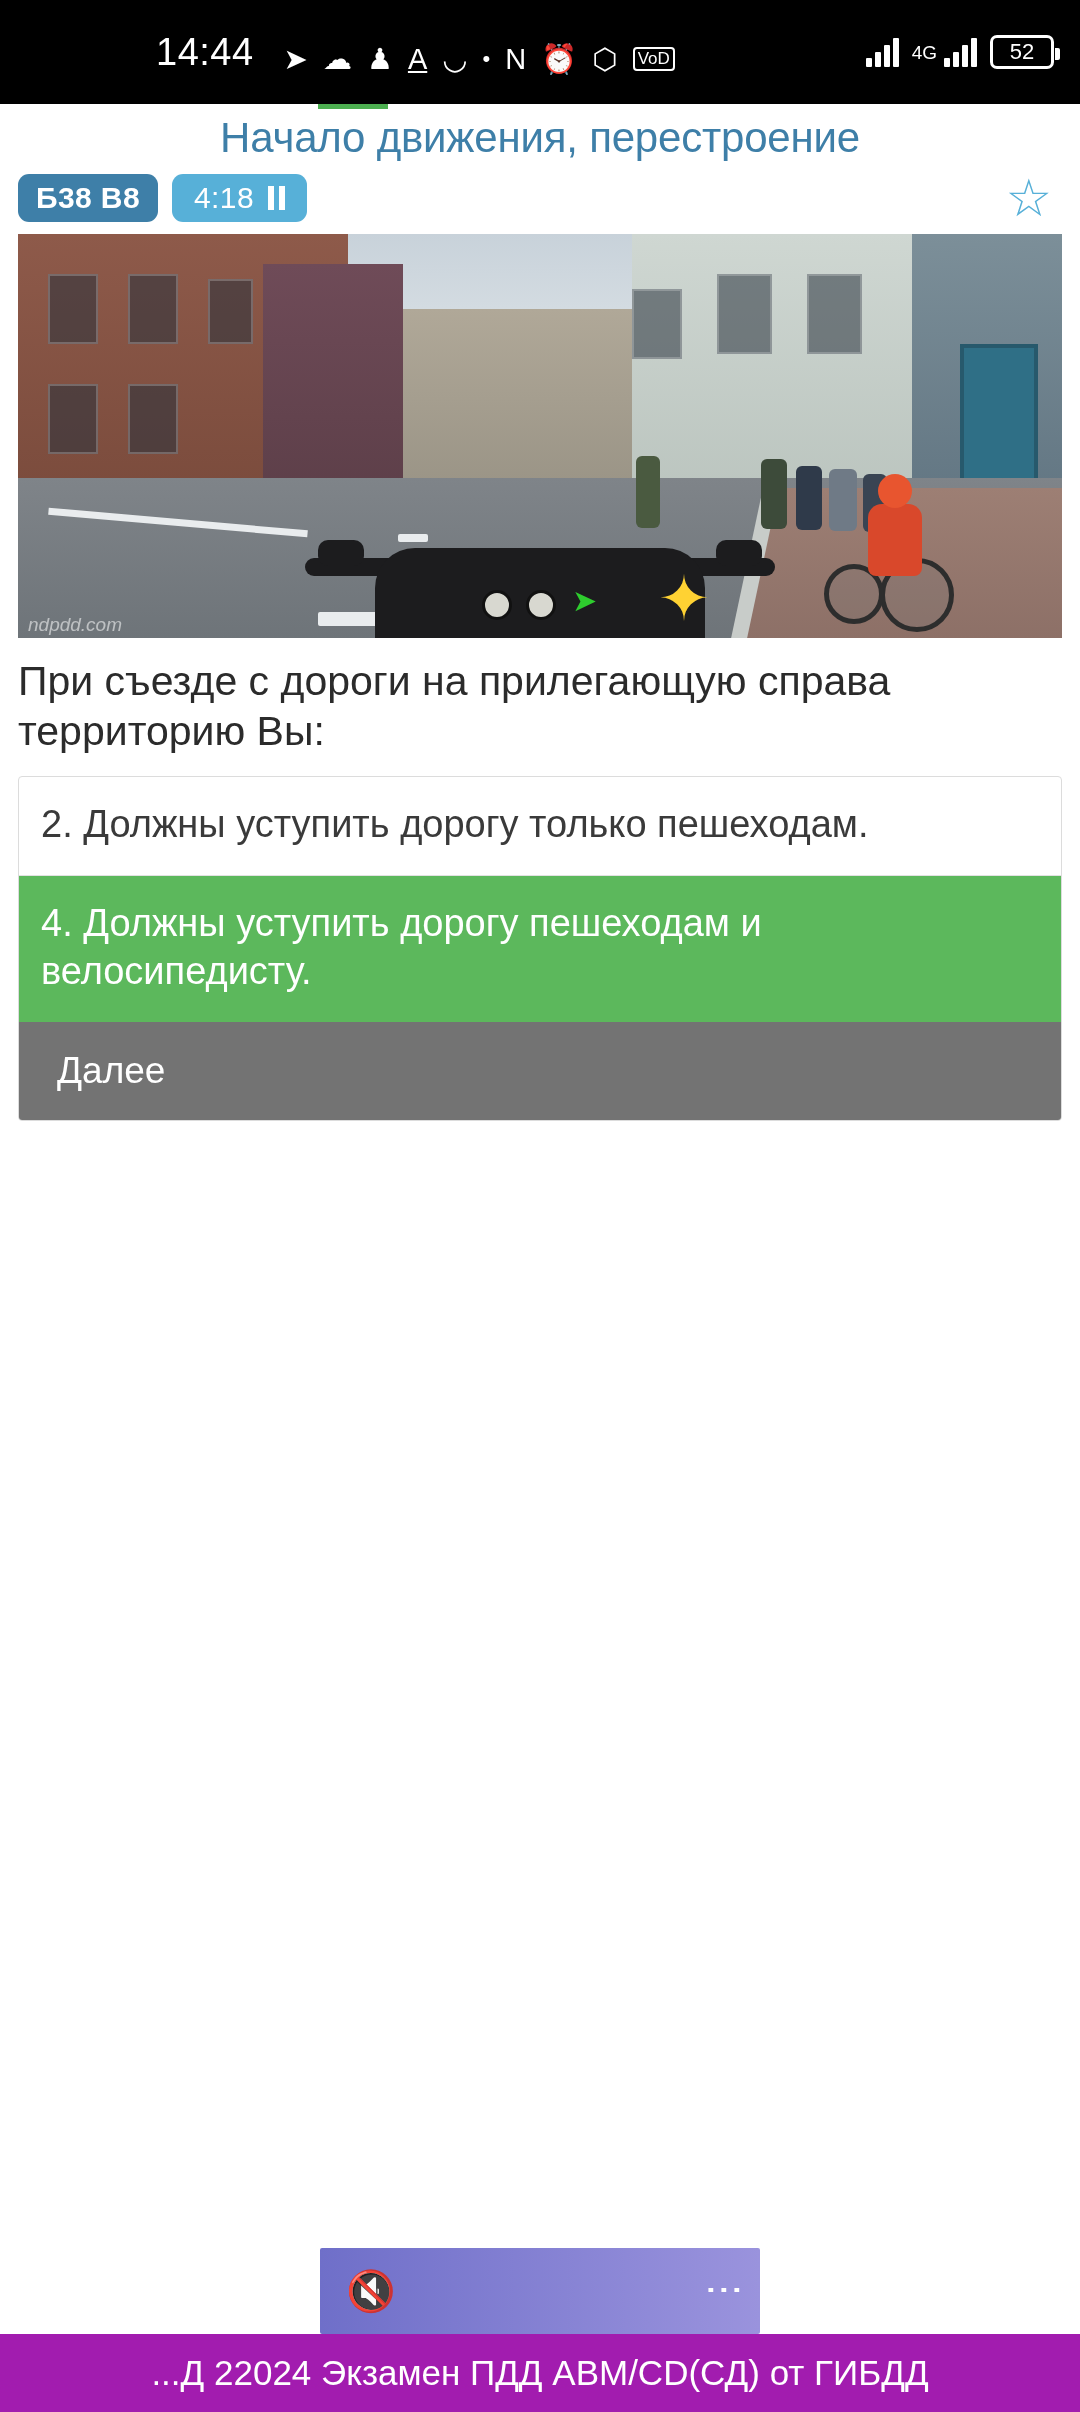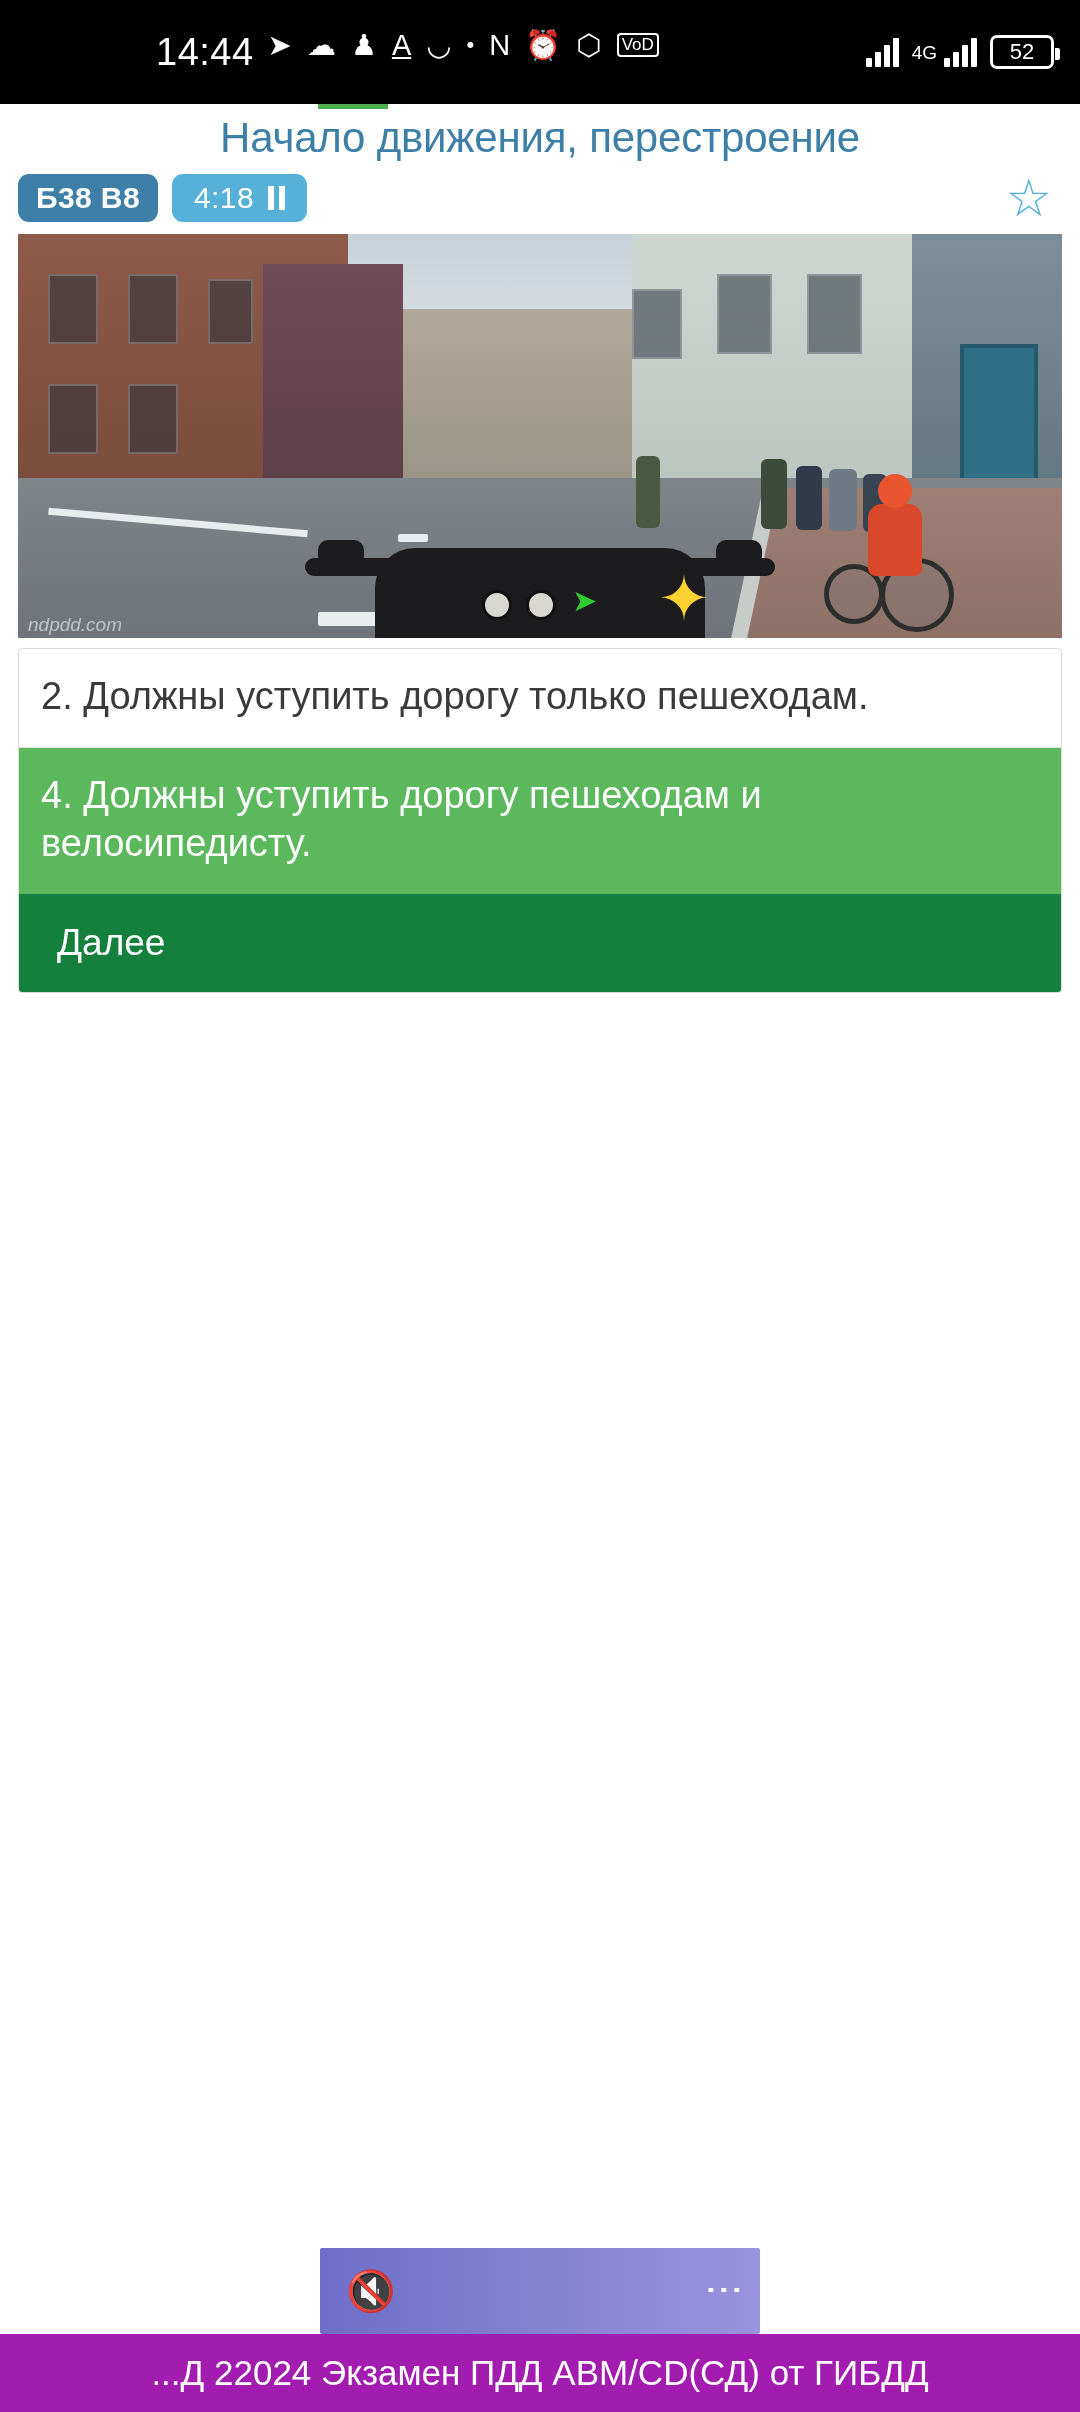--- a/index.html
+++ b/index.html
@@ -22,21 +22,22 @@
     height: 104px;
     background: #000000;
     color: #ffffff;
     display: flex;
     align-items: center;
     padding: 0 26px;
     flex: 0 0 auto;
   }
   .status-left {
     display: flex;
-    align-items: flex-start;
+    align-items: flex-end;
+    gap: 16px;
     flex: 0 0 auto;
     margin-left: 130px;
   }
   .status-clock {
     font-size: 38px;
     letter-spacing: 0.5px;
     font-weight: 400;
   }
   .status-icons {
     display: flex;
@@ -321,21 +322,21 @@
     color: #3a3a3a;
     border-bottom: 1px solid #e2e2e2;
   }
   .answer:last-child { border-bottom: none; }
   .answer.correct {
     background: #5cb85c;
     color: #ffffff;
     border-bottom: none;
   }
   .next-bar {
-    background: #15803d;
+    background: #737373;
     color: #ffffff;
     font-size: 37px;
     padding: 28px 38px;
   }
   .explanation {
     padding: 26px 38px 34px;
     font-size: 37px;
     line-height: 1.42;
     color: #3a3a3a;
     background: #ffffff;
@@ -501,20 +502,21 @@
     <div class="mirror-l"></div>
     <div class="mirror-r"></div>
     <div class="moto"></div>
     <div class="gauge g1"></div>
     <div class="gauge g2"></div>
     <div class="arrow-green">➤</div>
     <div class="spark">✦</div>
     <div class="watermark">ndpdd.com</div>
   </div>
 
+  <div class="question">При съезде с дороги на прилегающую справа территорию Вы:</div>
 
   <div class="answers">
     <div class="answer">2. Должны уступить дорогу только пешеходам.</div>
     <div class="answer correct">4. Должны уступить дорогу пешеходам и велосипедисту.</div>
     <div class="next-bar">Далее</div>
   </div>
 
   <div class="spacer"></div>
 
   <div class="ad-area">

